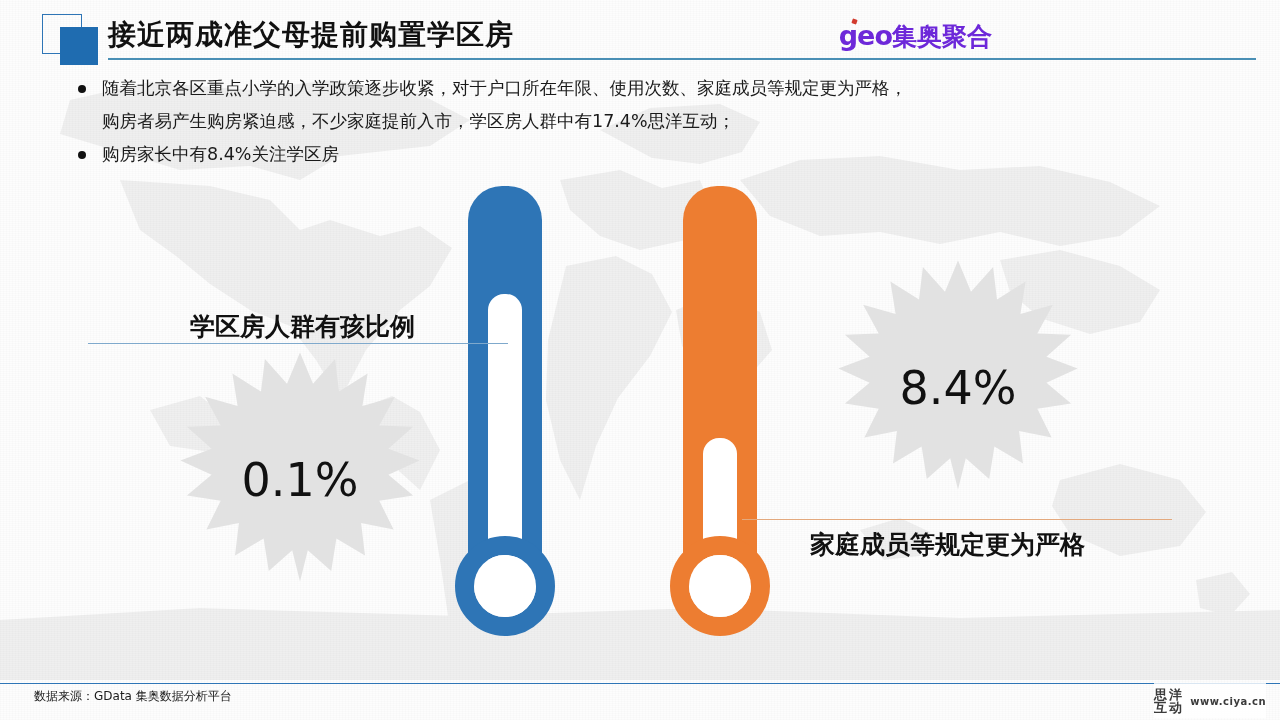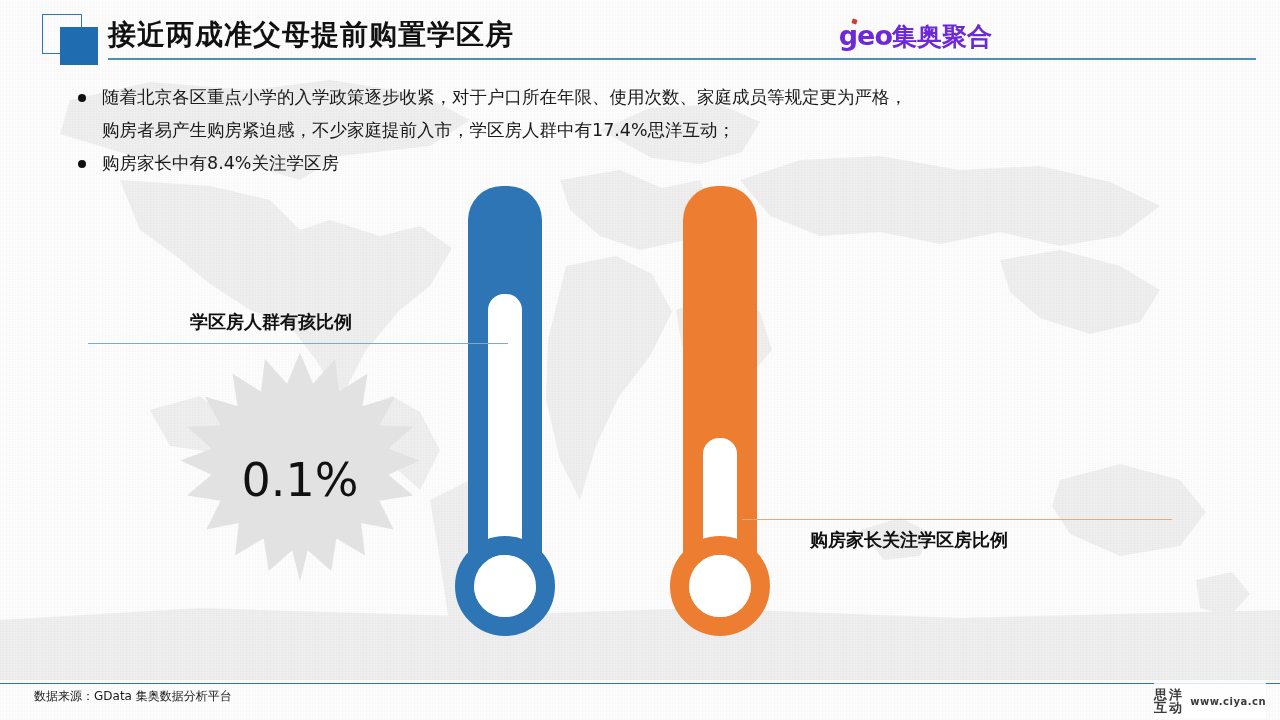--- a/index.html
+++ b/index.html
@@ -26,35 +26,35 @@
   .title{position:absolute;left:108px;top:16px;font-size:28px;font-weight:bold;color:#111;
          letter-spacing:1px;font-family:"DejaVu Sans","Liberation Sans",sans-serif;white-space:nowrap;}
   .logo{position:absolute;right:24px;top:20px;font-size:25px;font-weight:bold;color:#6d28d9;
         letter-spacing:0px;white-space:nowrap;font-family:"DejaVu Sans","Liberation Sans",sans-serif;}
   .logo .geo{position:relative;font-size:27px;letter-spacing:-1px;}
   .logo .geo::after{content:"";position:absolute;left:13px;top:-1px;width:5px;height:5px;background:#d23b2e;
         transform:rotate(20deg);border-radius:1px;}
   .hrule{position:absolute;left:108px;top:58px;width:1148px;height:2px;background:#4a8fb5;}
 
   
-  .bullets{position:absolute;left:70px;top:81px;width:1180px;}
+  .bullets{position:absolute;left:70px;top:72px;width:1180px;}
   .bullet{position:relative;padding-left:32px;font-size:17.5px;color:#1a1a1a;line-height:33px;
           font-family:"DejaVu Sans","Liberation Sans",sans-serif;}
   .bullet::before{content:"";position:absolute;left:8px;top:13px;width:8px;height:8px;border-radius:50%;background:#111;}
   .bullet .cont{display:block;}
 
   
   .thermo{position:absolute;}
   .thermo .tube{position:absolute;left:0;top:0;border-radius:34px 34px 0 0;}
   .thermo .fill{position:absolute;border-radius:16px 16px 0 0;background:#ffffff;}
   .thermo .bulb{position:absolute;border-radius:50%;background:transparent;box-sizing:border-box;}
   .thermo .bulb-inner{position:absolute;border-radius:50%;background:#ffffff;}
 
   
-  .lbl{position:absolute;font-size:18px;font-weight:bold;color:#111;white-space:nowrap;
+  .lbl{position:absolute;font-size:25px;font-weight:bold;color:#111;white-space:nowrap;
        font-family:Liberation Mono, monospace;}
   .lbl-rule{position:absolute;height:1.4px;}
 
   
   .burst{position:absolute;}
   .burst svg{display:block;}
   .burst .val{position:absolute;left:0;top:0;width:100%;height:100%;
     display:flex;align-items:center;justify-content:center;
     font-size:46px;color:#111;letter-spacing:0px;
     font-family:"DejaVu Sans","Liberation Sans",sans-serif;}
@@ -130,30 +130,36 @@
   <div class="thermo" style="left:670px;top:186px;width:100px;height:440px;">
     <div class="tube" style="left:13px;top:0;width:74px;height:400px;background:#ed7d31;"></div>
     <div class="fill" style="left:33px;top:252px;width:34px;height:156px;"></div>
     <div class="bulb" style="left:0;top:350px;width:100px;height:100px;border:19px solid #ed7d31;"></div>
     <div class="bulb-inner" style="left:19px;top:369px;width:62px;height:62px;"></div>
   </div>
 
   <div class="lbl" style="left:190px;top:310px;">学区房人群有孩比例</div>
   <div class="lbl-rule" style="left:88px;top:343px;width:420px;background:#7fa9cc;"></div>
 
-  <div class="lbl" style="left:810px;top:528px;">购房家长关注学区房比例</div>
+  <div class="lbl" style="left:810px;top:528px;">家庭成员等规定更为严格</div>
   <div class="lbl-rule" style="left:742px;top:519px;width:430px;background:#e3a97e;"></div>
 
   <div class="burst" style="left:170px;top:350px;width:260px;height:260px;">
     <svg viewBox="0 0 200 200" width="260" height="260">
       <polygon fill="#e2e2e2" points="100,2 110,26 127,7 130,32 152,18 148,43 173,36 161,58 187,59 168,76 192,85 168,96 187,112 161,116 172,138 147,133 150,158 128,145 124,170 106,154 100,178 94,154 76,170 72,145 50,158 53,133 28,138 39,116 13,112 32,96 8,85 32,76 13,59 39,58 27,36 52,43 48,18 70,32 73,7 90,26"></polygon>
     </svg>
     <div class="val">0.1%</div>
   </div>
 
+  <div class="burst" style="left:828px;top:258px;width:260px;height:260px;">
+    <svg viewBox="0 0 200 200" width="260" height="260">
+      <polygon fill="#e2e2e2" points="100,2 110,26 127,7 130,32 152,18 148,43 173,36 161,58 187,59 168,76 192,85 168,96 187,112 161,116 172,138 147,133 150,158 128,145 124,170 106,154 100,178 94,154 76,170 72,145 50,158 53,133 28,138 39,116 13,112 32,96 8,85 32,76 13,59 39,58 27,36 52,43 48,18 70,32 73,7 90,26"></polygon>
+    </svg>
+    <div class="val">8.4%</div>
+  </div>
 
   <div class="footer-rule"></div>
   <div class="source">数据来源：GData  集奥数据分析平台</div>
   <div class="watermark">
     <div class="wm1">思洋互动</div>
     <div class="wm2">www.ciya.cn</div>
   </div>
 
 </div>
 

